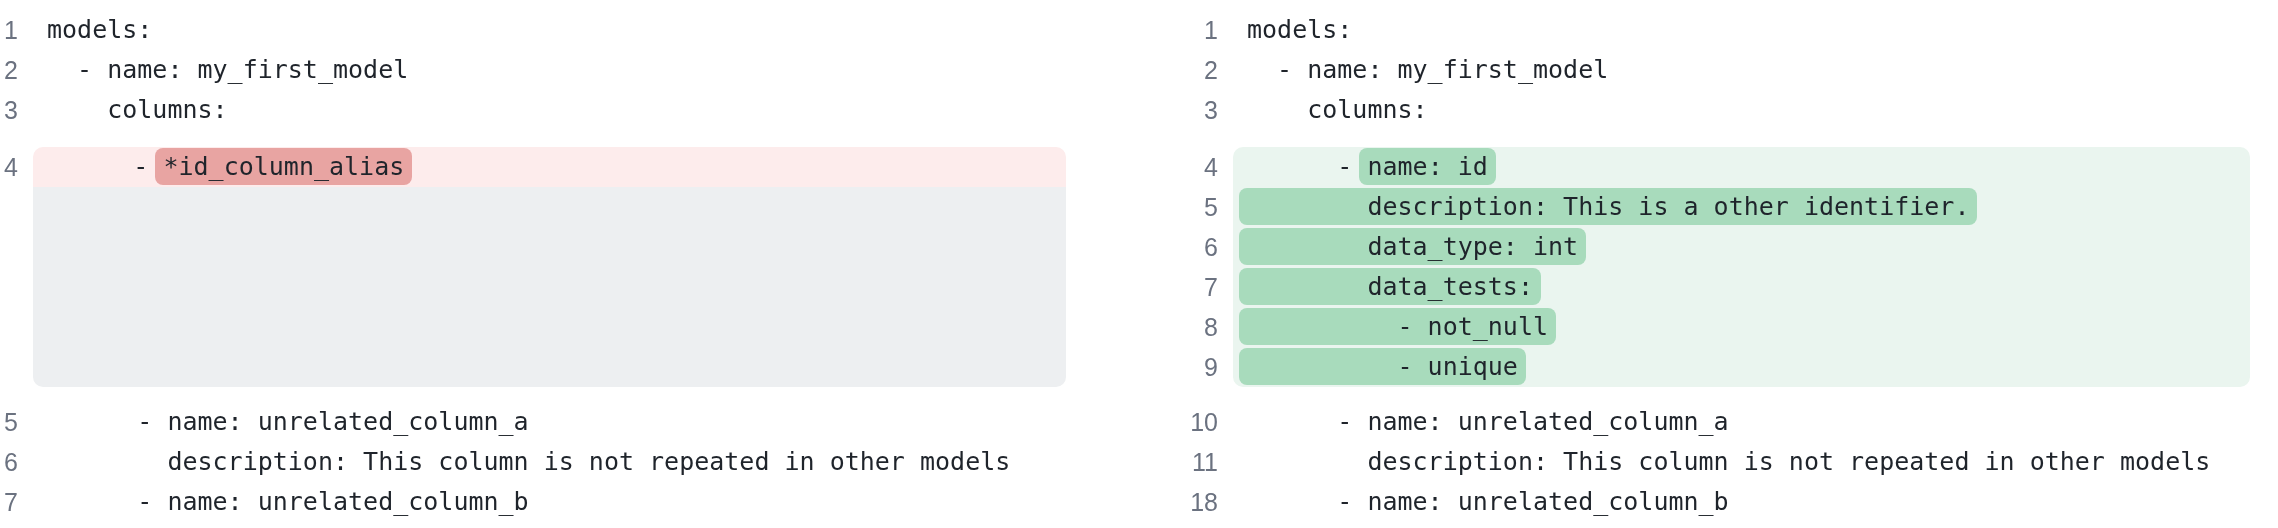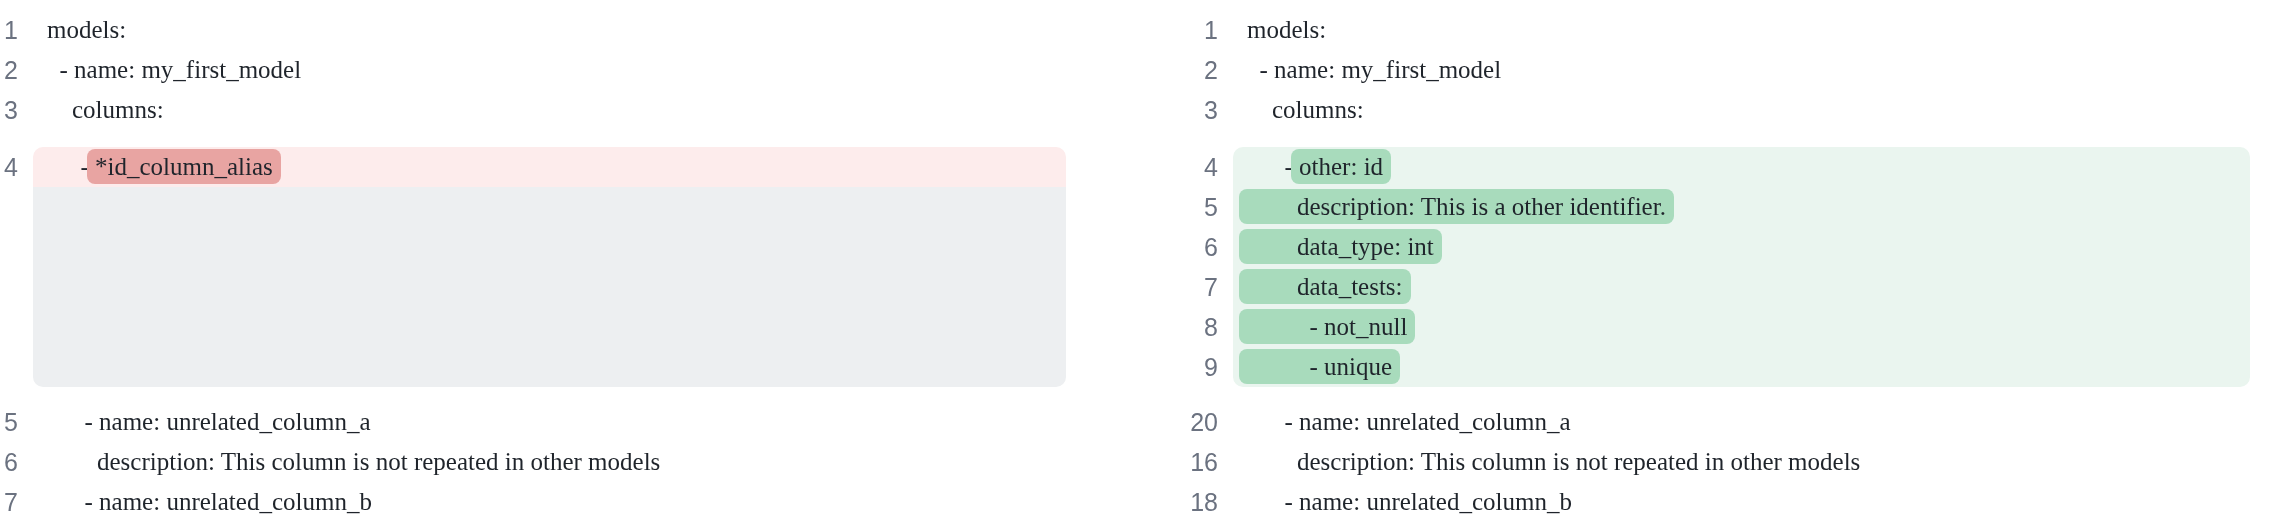--- a/index.html
+++ b/index.html
@@ -38,21 +38,20 @@
     font-family: "Liberation Sans", sans-serif;
     font-size: 25px;
     user-select: none;
   }
   .panel.left  .gutter { width: 33px; }
   .panel.right .gutter { width: 94px; }
   .code {
     flex: 1 1 auto;
     white-space: pre;
     padding-left: 14px;
-    font-family: Liberation Serif, serif;
   }
   .hunk { margin: 17px 0 15px 0; }
   .hunk.del .line .code { background: var(--c-del-row); padding-left: 10px; }
   .hunk.add .line .code { background: var(--c-add-row); }
   .hunk .line:first-child .code { border-radius: 10px 10px 0 0; }
   .hunk .line:last-child  .code { border-radius: 0 0 10px 10px; }
   .hunk .line:first-child:last-child .code { border-radius: 10px; }
   .filler-row { display: flex; }
   .filler-row .gutter { width: inherit; }
   .hunk .filler-row .filler {
@@ -118,21 +117,21 @@
         <span class="gutter">2</span>
         <span class="code"><span>  - name: my_first_model</span></span>
       </div>
       <div class="line">
         <span class="gutter">3</span>
         <span class="code"><span>    columns:</span></span>
       </div>
       <div class="hunk add">
         <div class="line">
           <span class="gutter">4</span>
-          <span class="code"><span>      - </span><span class="hl">other: id</span></span>
+          <span class="code"><span>      - </span><span class="hl">name: id</span></span>
         </div>
         <div class="line">
           <span class="gutter">5</span>
           <span class="code"><span class="hl">        description: This is a other identifier.</span></span>
         </div>
         <div class="line">
           <span class="gutter">6</span>
           <span class="code"><span class="hl">        data_type: int</span></span>
         </div>
         <div class="line">
@@ -142,25 +141,25 @@
         <div class="line">
           <span class="gutter">8</span>
           <span class="code"><span class="hl">          - not_null</span></span>
         </div>
         <div class="line">
           <span class="gutter">9</span>
           <span class="code"><span class="hl">          - unique</span></span>
         </div>
       </div>
       <div class="line">
-        <span class="gutter">20</span>
+        <span class="gutter">10</span>
         <span class="code"><span>      - name: unrelated_column_a</span></span>
       </div>
       <div class="line">
-        <span class="gutter">16</span>
+        <span class="gutter">11</span>
         <span class="code"><span>        description: This column is not repeated in other models</span></span>
       </div>
       <div class="line">
         <span class="gutter">18</span>
         <span class="code"><span>      - name: unrelated_column_b</span></span>
       </div>
     </div>
 </div>
 
 </body></html>

